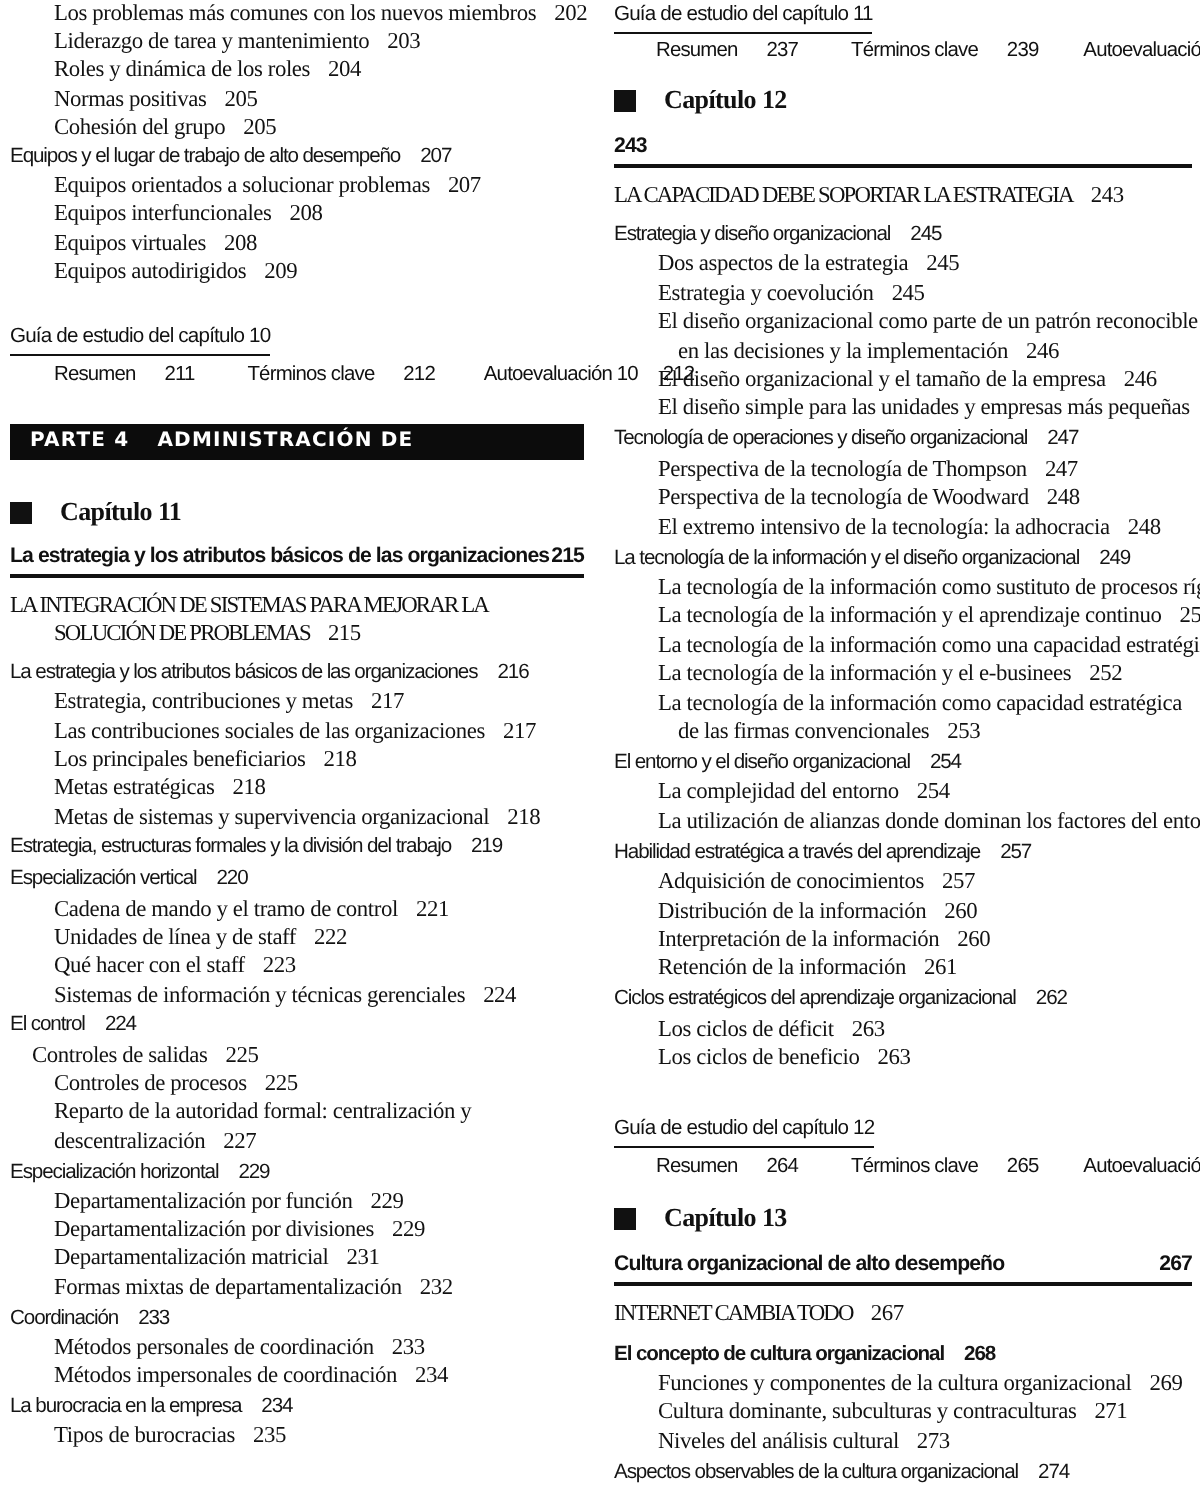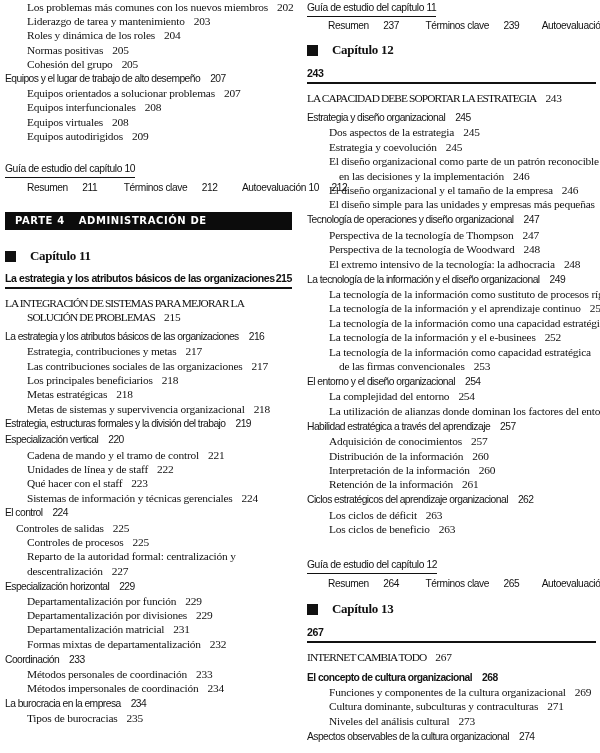--- a/index.html
+++ b/index.html
@@ -95,20 +95,21 @@
   <span style="margin-left:12px">265</span>
   <span style="margin-left:20px">Autoevaluación 12</span>
   
 </div>
 
 <div class="chap-head" style="left:307px; top:601px;">
   <span class="chap-sq"></span>
   <span class="chap-title">Capítulo 13</span>
 </div>
 <div class="chap-sub" style="left:307px; top:625px; width:289px;">
+  <span>Cultura organizacional de alto desempeño</span>
   <span>267</span>
 </div>
 <div class="line caps" style="left:307px; top:650px;">
   <span>INTERNET CAMBIA TODO</span><span class="pg" style="letter-spacing:-0.2px">267</span>
 </div>
 
 <div id="list-layer">
     <div class="line l2" style="left: 27px; top: 0px;"><span>Los problemas más comunes con los nuevos miembros</span><span class="pg">202</span></div>
     <div class="line l2" style="left: 27px; top: 14px;"><span>Liderazgo de tarea y mantenimiento</span><span class="pg">203</span></div>
     <div class="line l2" style="left: 27px; top: 28px;"><span>Roles y dinámica de los roles</span><span class="pg">204</span></div>

